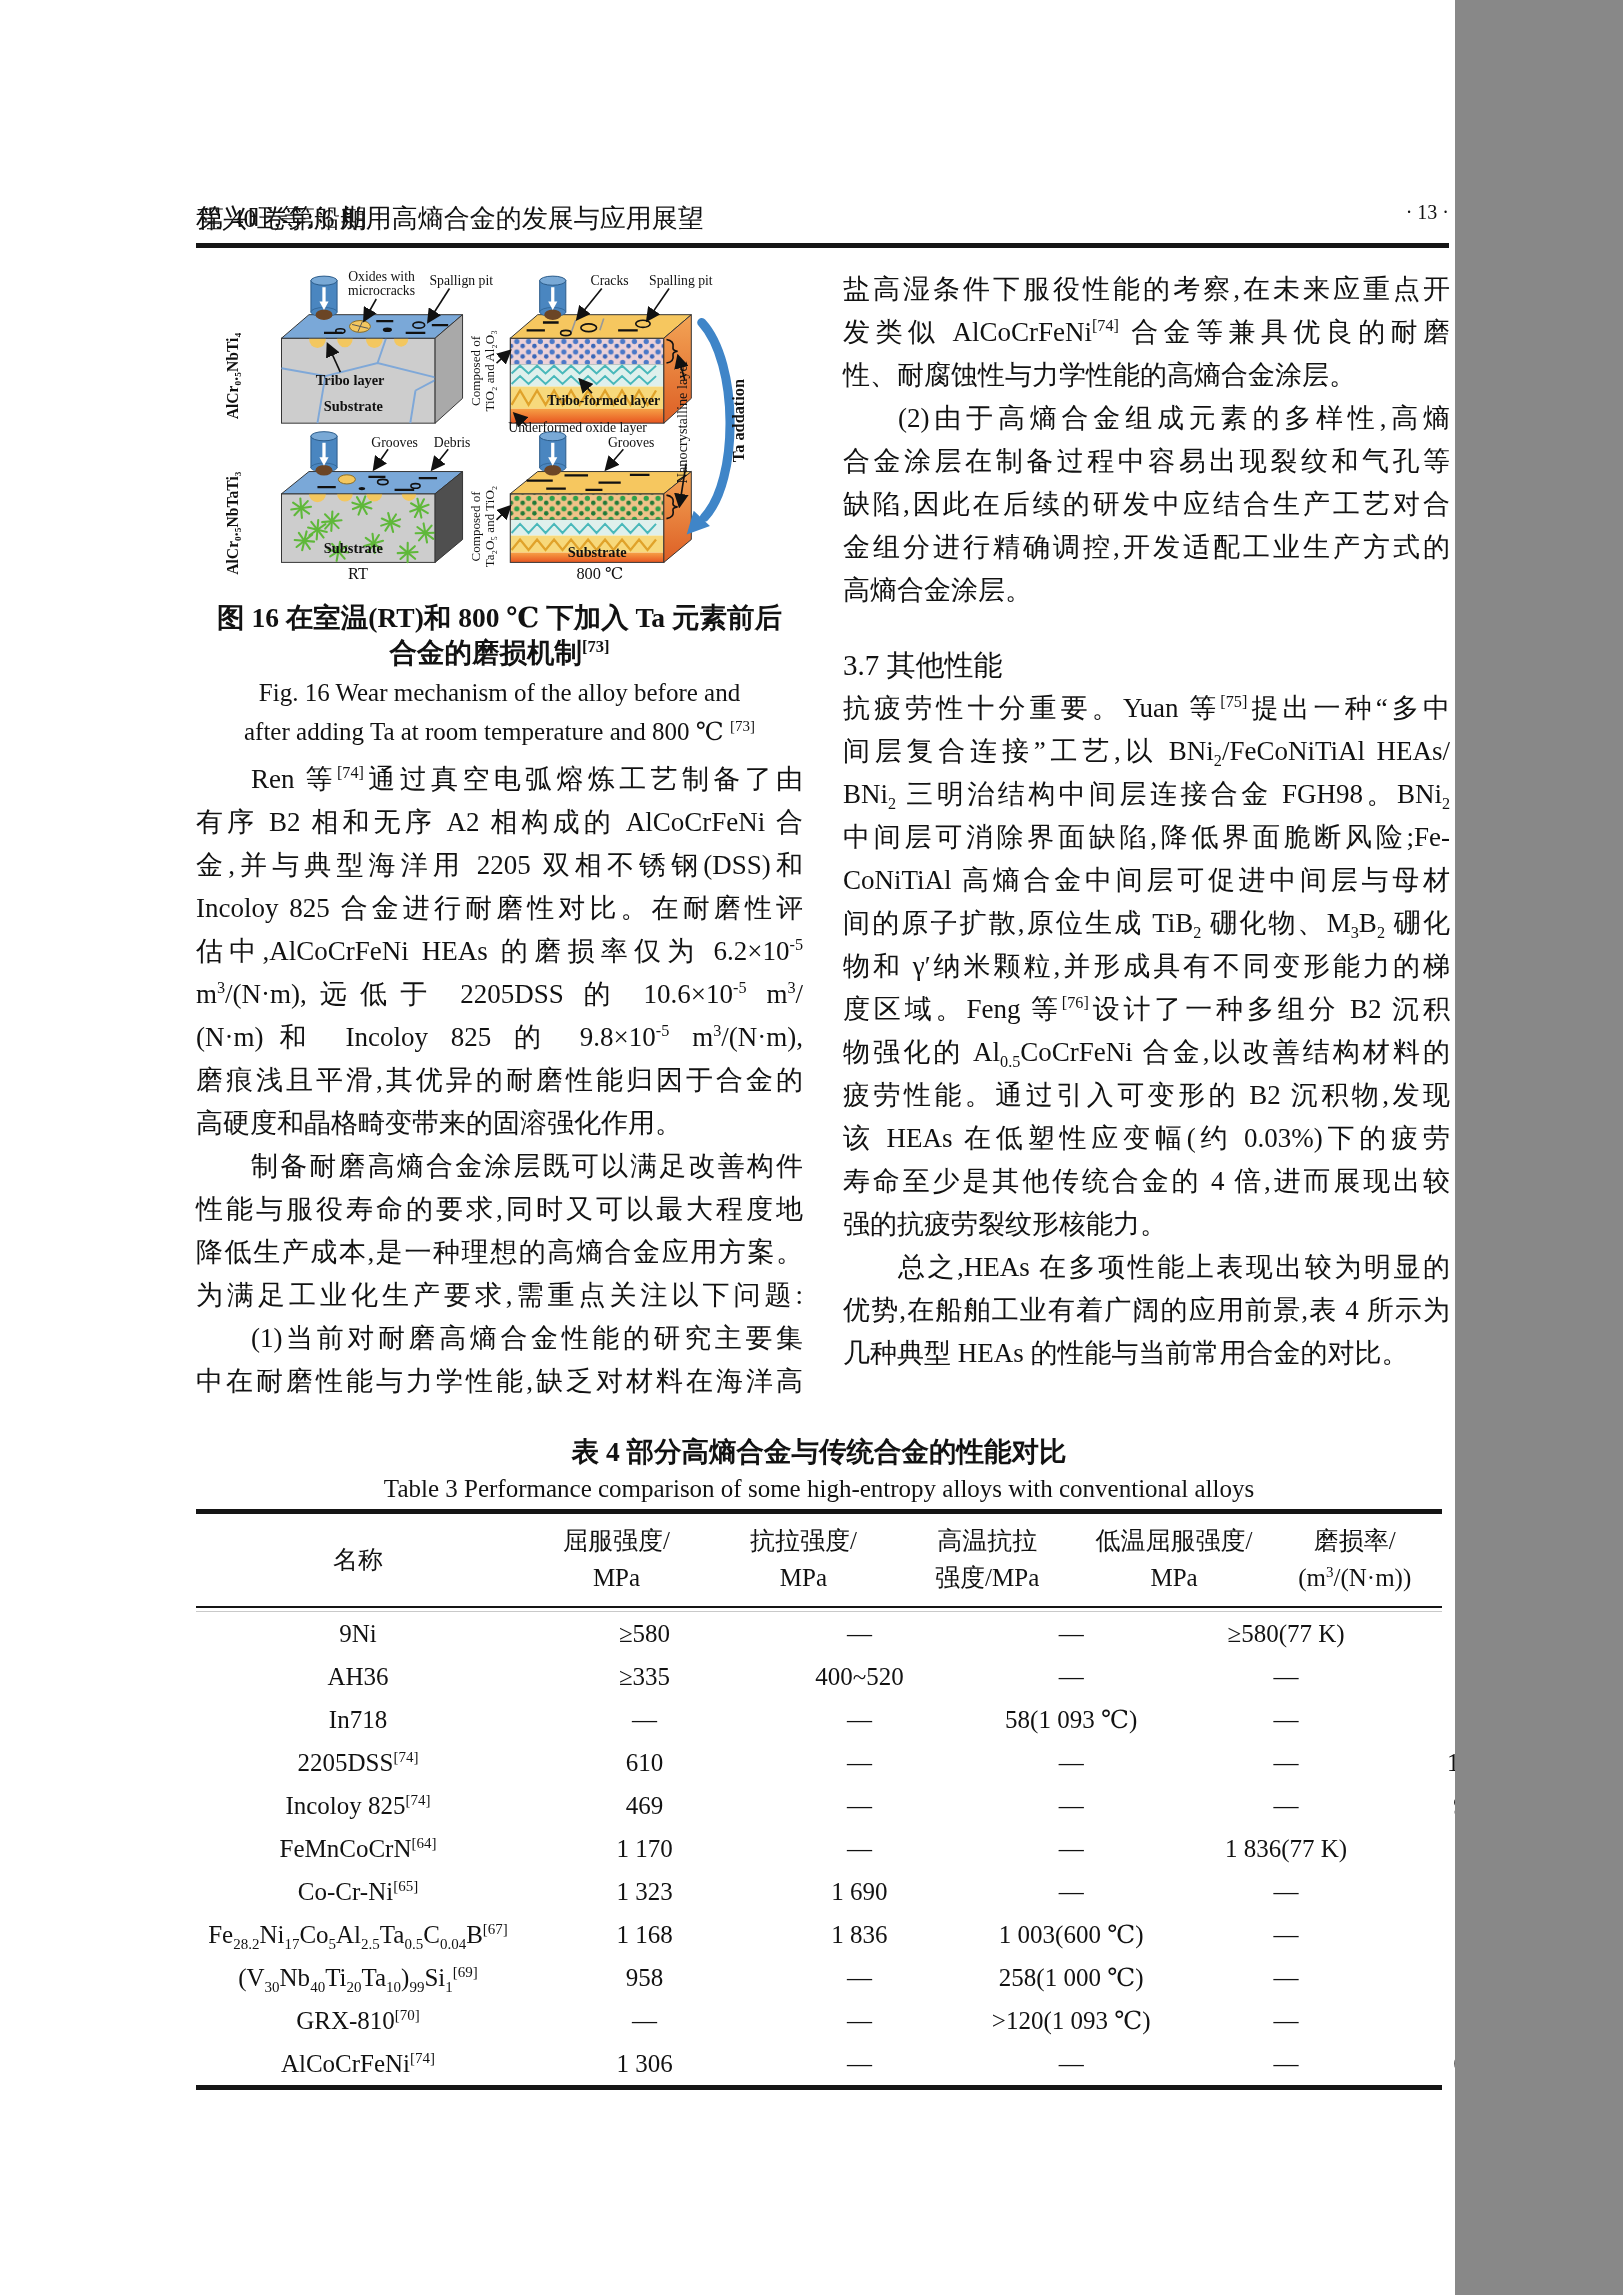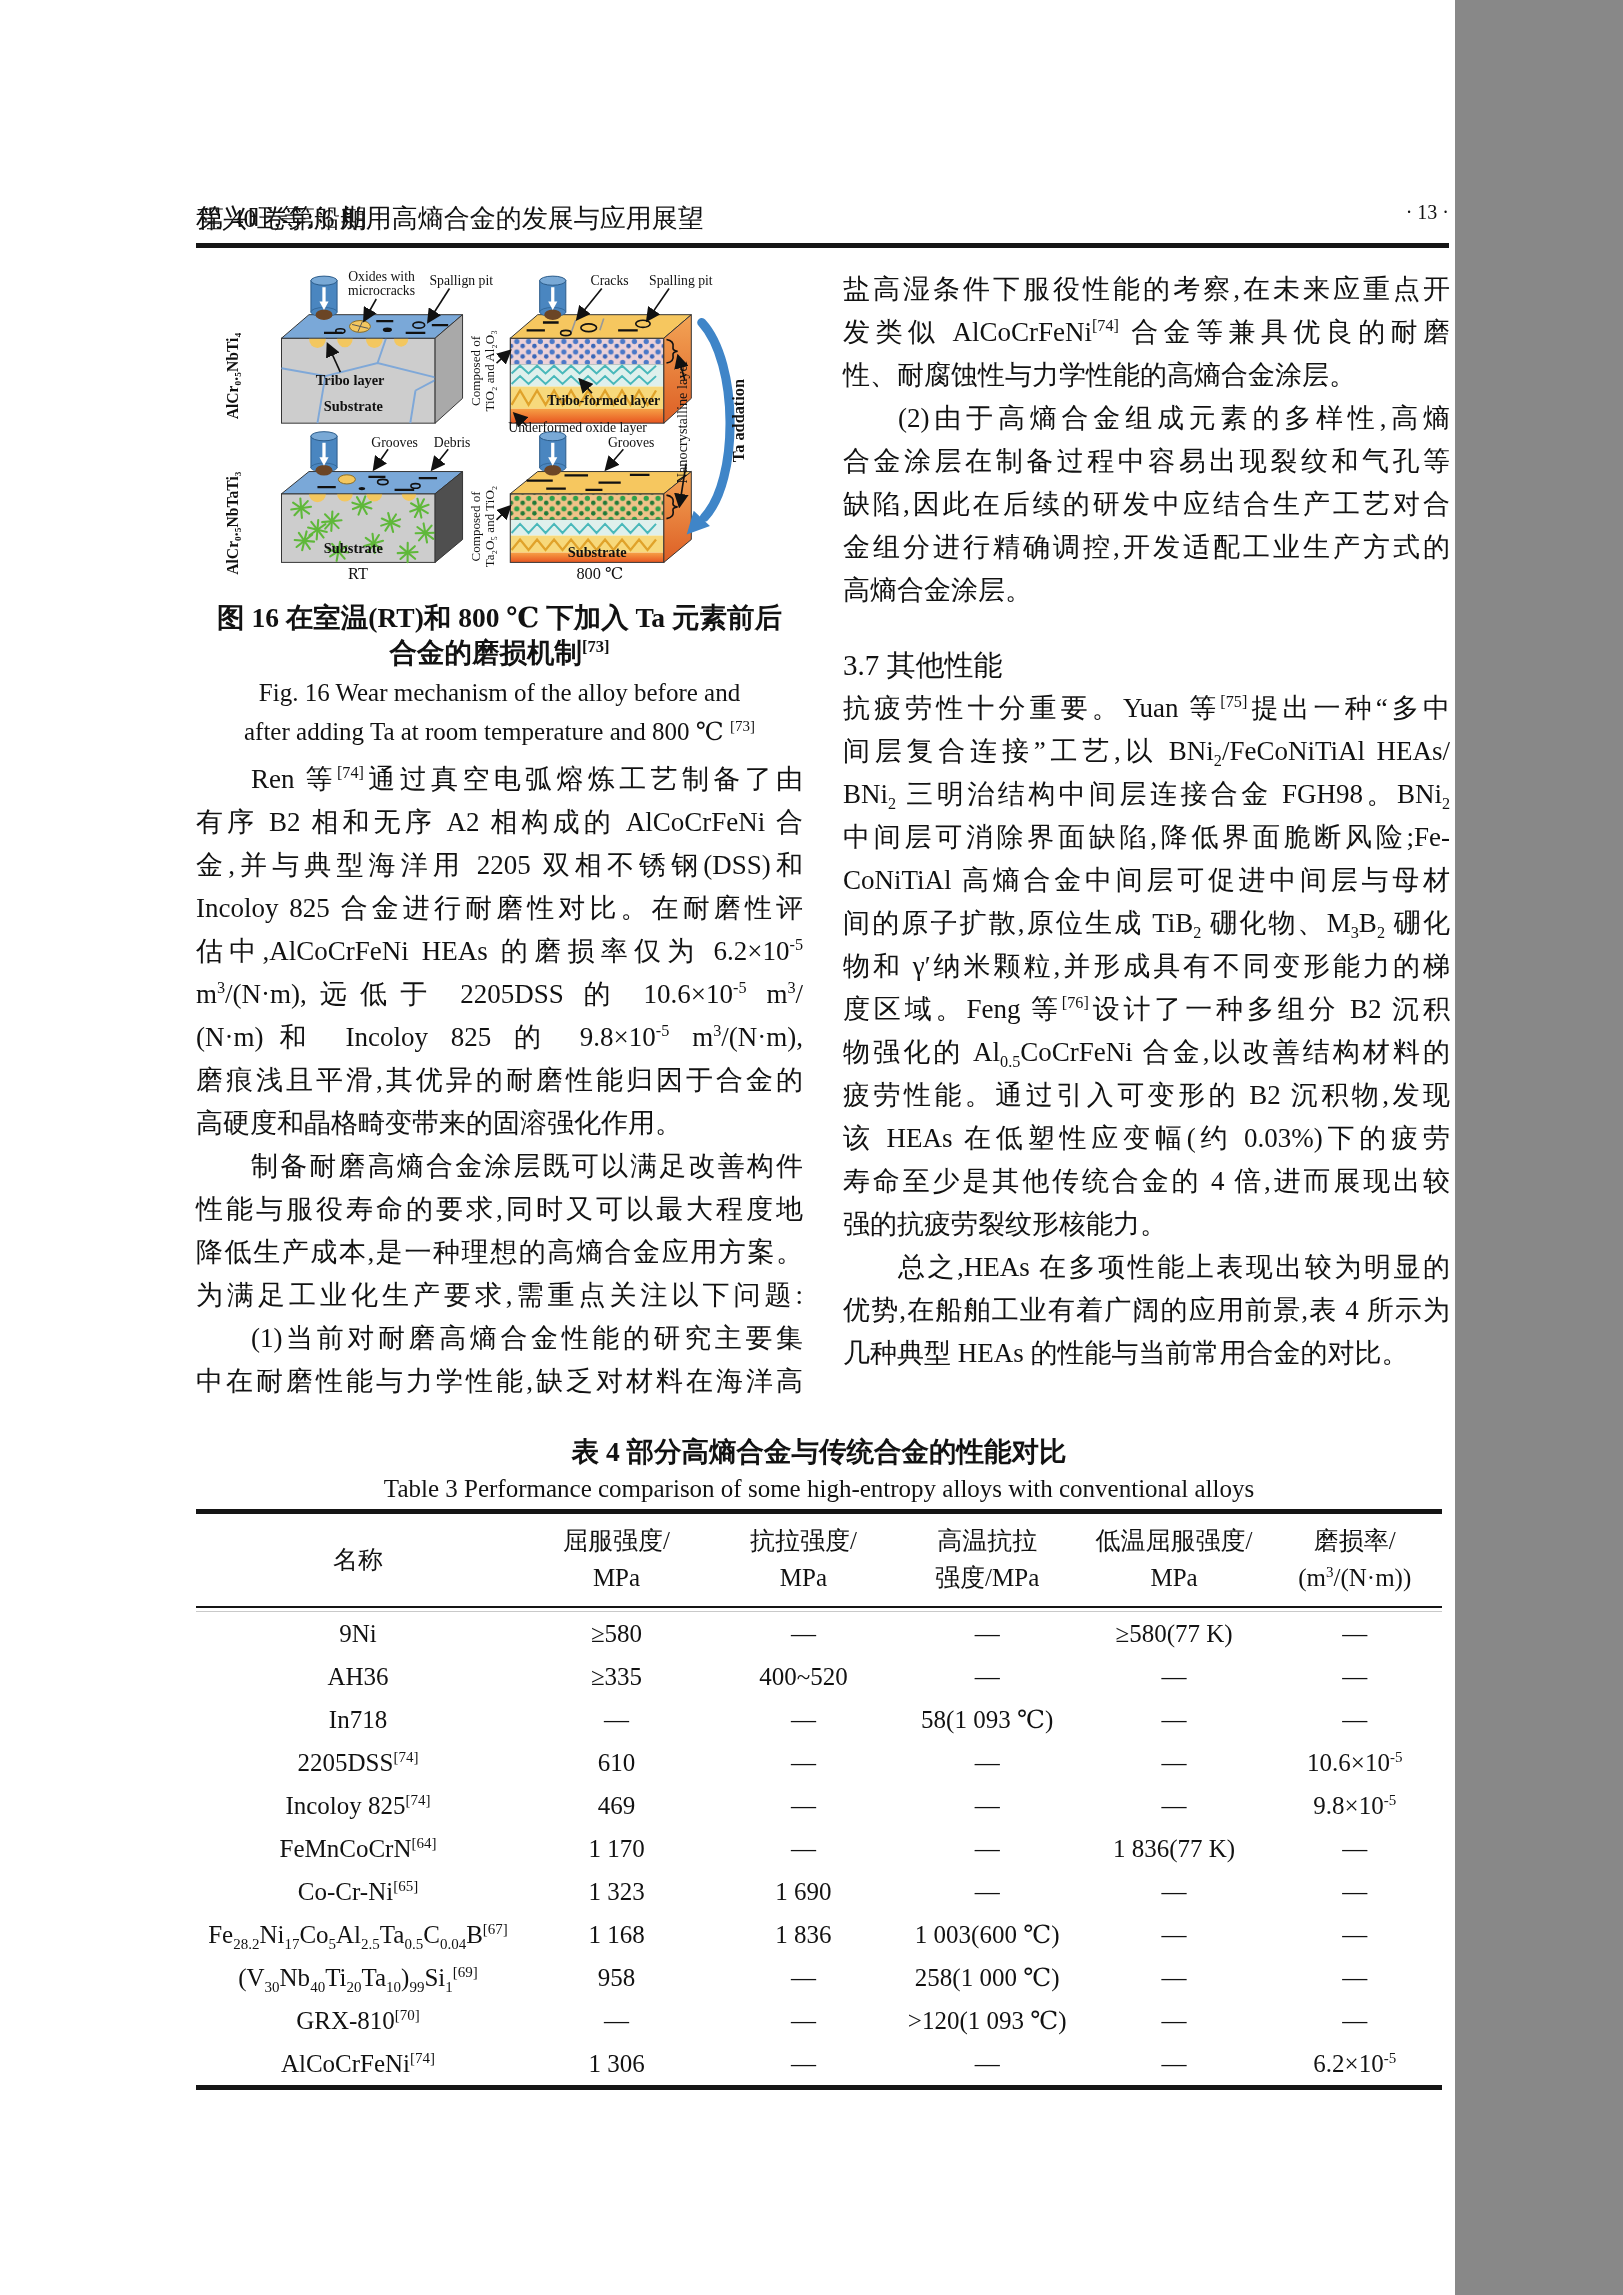--- a/index.html
+++ b/index.html
@@ -29,21 +29,21 @@
   .tbl{position:absolute;left:196px;top:1433px;width:1246px;}
   .tbl-cn{text-align:center;font-weight:bold;font-size:27.5px;height:39px;line-height:37px;}
   .tbl-en{text-align:center;font-size:25px;height:37px;line-height:34px;}
   .rule{width:100%;}
   .rule.thick{height:4.6px;background:#151515;}
   .rule.mid{height:2px;background:#151515;margin-top:0.7px;}
   .rule.ghost{height:1.3px;background:#c9c9c9;margin-top:3.3px;}
   .thead,.trow{display:grid;grid-template-columns:26% 15.5% 14.5% 15% 15% 14%;}
   .thead{min-height:89px;align-items:center;padding:1.3px 0;}
   .thcell{text-align:center;font-size:25px;line-height:37px;white-space:nowrap;}
-  .trow{height:43px;align-items:center;}
+  .trow{height:43px;align-items:center;gap:28px;}
   .tcell{text-align:center;font-size:25px;white-space:nowrap;}
 </style>
 </head>
 <body>
 
 <div class="page">
 
   <div class="hdr-left">第 40 卷第 6 期</div>
   <div class="hdr-center">程兴旺,等:船舶用高熵合金的发展与应用展望</div>
   <div class="hdr-right">· 13 ·</div>

